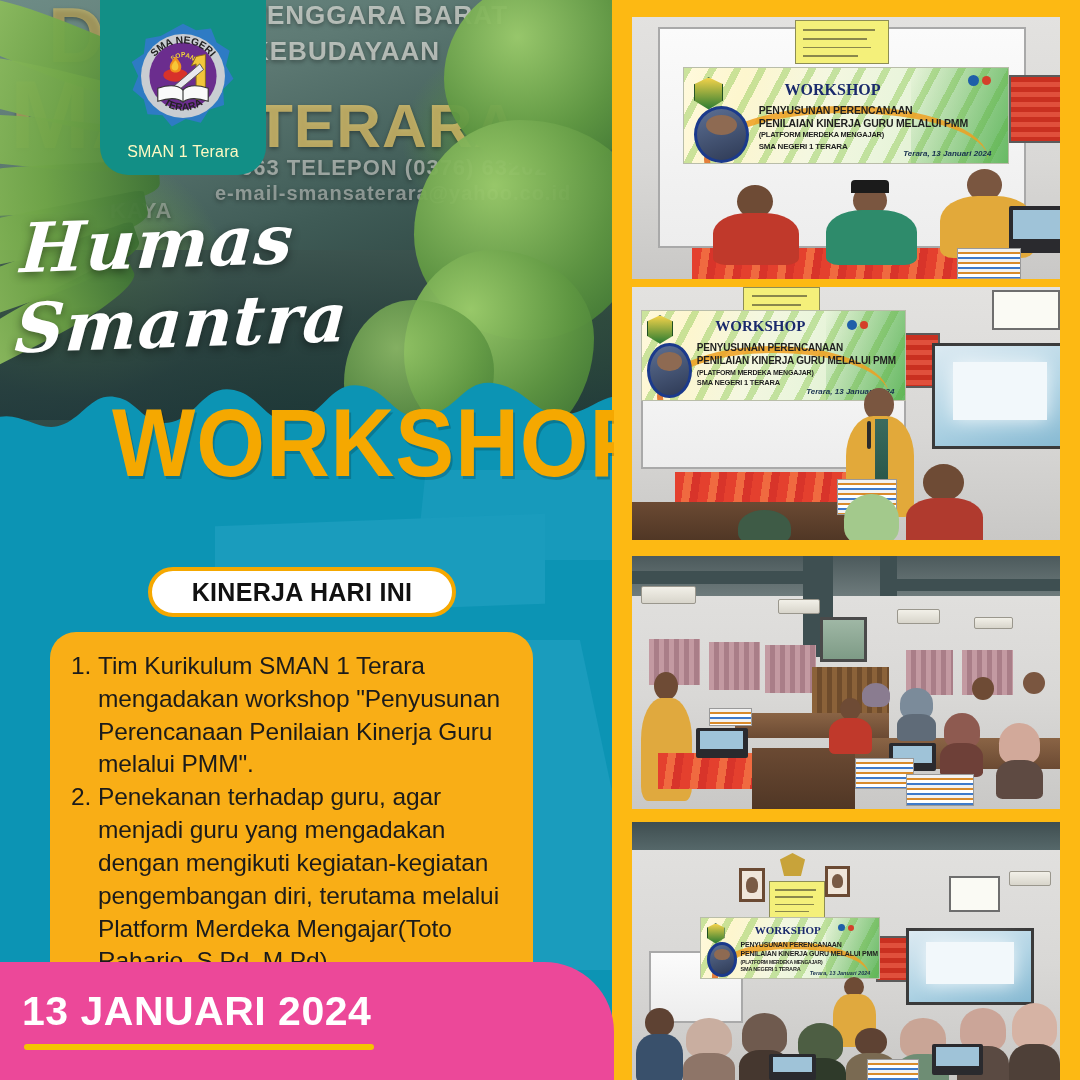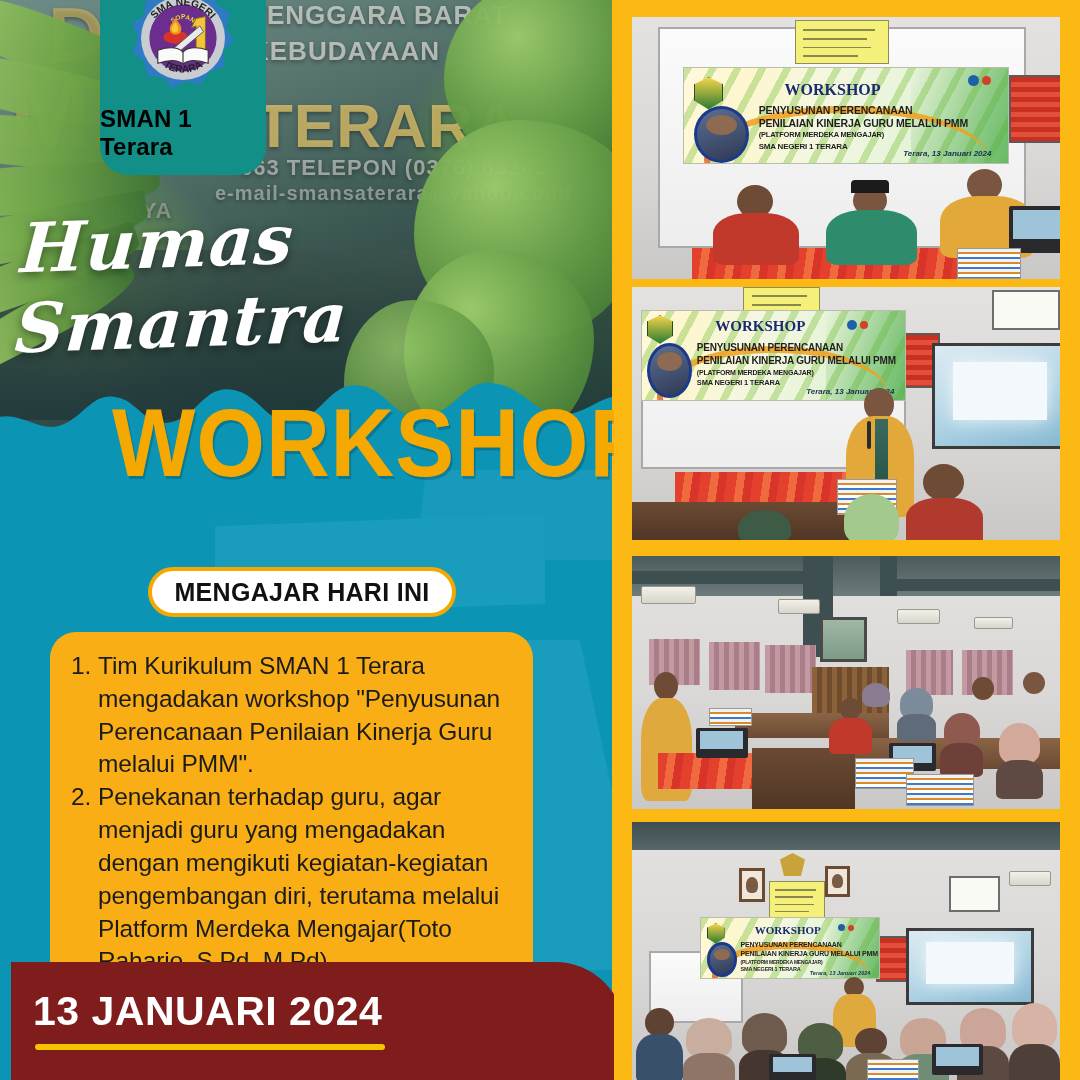--- a/index.html
+++ b/index.html
@@ -158,23 +158,23 @@
     background: #128F86;
     border-radius: 0 0 28px 28px;
     z-index: 9;
     display: flex;
     flex-direction: column;
     align-items: center;
     justify-content: flex-end;
     padding-bottom: 14px;
   }
   .badge-label {
-    color: #000000;
-    font-size: 24px;
-    font-weight: 700;
+    color: #fef9c3;
+    font-size: 16px;
+    font-weight: 400;
     letter-spacing: .2px;
   }
   .seal { width: 112px; height: 112px; margin-bottom: 10px; }
 
   
   .pill {
     position: absolute;
     left: 148px; top: 567px;
     width: 308px; height: 50px;
     background: #ffffff;
@@ -212,24 +212,24 @@
     font-size: 24.5px;
     line-height: 1.34;
     margin: 0;
     letter-spacing: -.1px;
   }
   .card li::marker { font-weight: 400; }
 
   
   .date-band {
     position: absolute;
-    left: 11px; bottom: 0;
+    left: 0; bottom: 0;
     width: 614px;
     height: 118px;
-    background: #7f1d1d;
+    background: #ec4899;
     border-top-right-radius: 70px;
     z-index: 8;
   }
   .date-text {
     position: absolute;
     left: 22px; top: 26px;
     color: #fff;
     font-size: 41px;
     font-weight: 800;
     letter-spacing: .5px;
@@ -546,21 +546,21 @@
           <path d="M43 76 L78 46 L82 52 L47 81 Z" fill="#E9E9EE" stroke="#555" stroke-width="1"></path>
 
           <path d="M33 72 Q52 66 60 74 Q68 66 87 72 L87 86 Q68 80 60 87 Q52 80 33 86 Z" fill="#FAFAFA" stroke="#333" stroke-width="1.2"></path>
           <line x1="60" y1="74" x2="60" y2="87" stroke="#333" stroke-width="1.2"></line>
         </g>
       </svg>
       <div class="badge-label">SMAN 1 Terara</div>
     </div>
 
     <div class="pill">
-      <span>MENGAJAR HARI INI</span>
+      <span>KINERJA HARI INI</span>
     </div>
 
     <div class="card">
       <ol>
         <li>Tim Kurikulum SMAN 1 Terara mengadakan workshop "Penyusunan Perencanaan Penilaian Kinerja Guru melalui PMM".</li>
         <li>Penekanan terhadap guru, agar menjadi guru yang mengadakan dengan mengikuti kegiatan-kegiatan pengembangan diri, terutama melalui Platform Merdeka Mengajar(Toto Raharjo, S.Pd, M.Pd)</li>
       </ol>
     </div>
 
     <div class="date-band">

